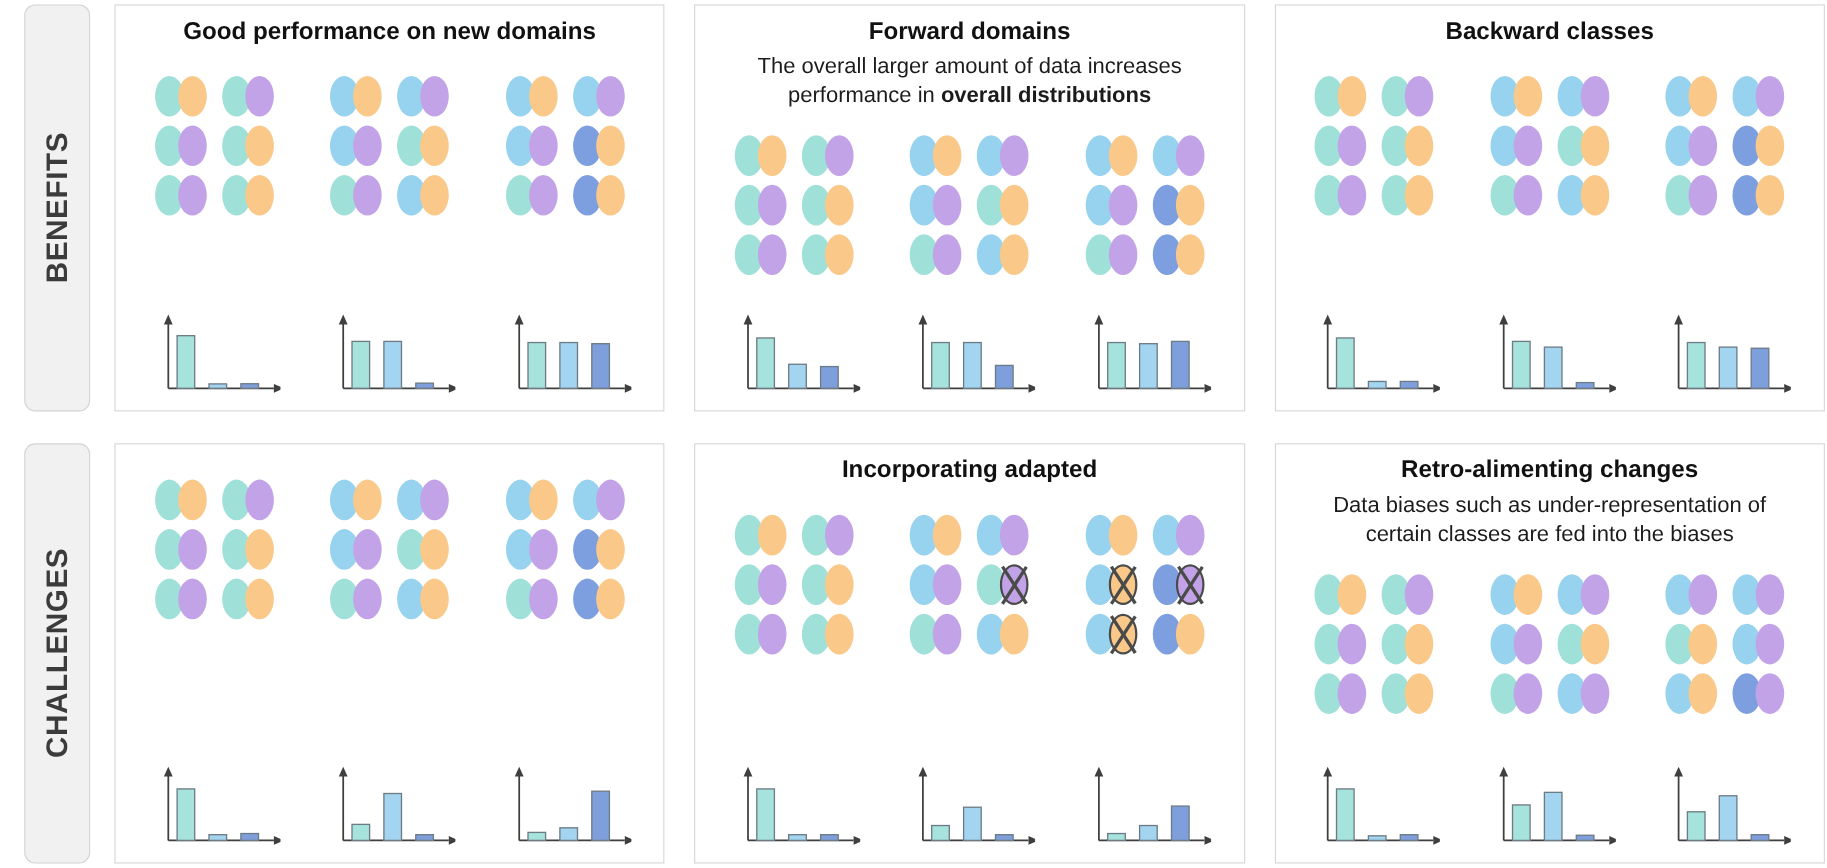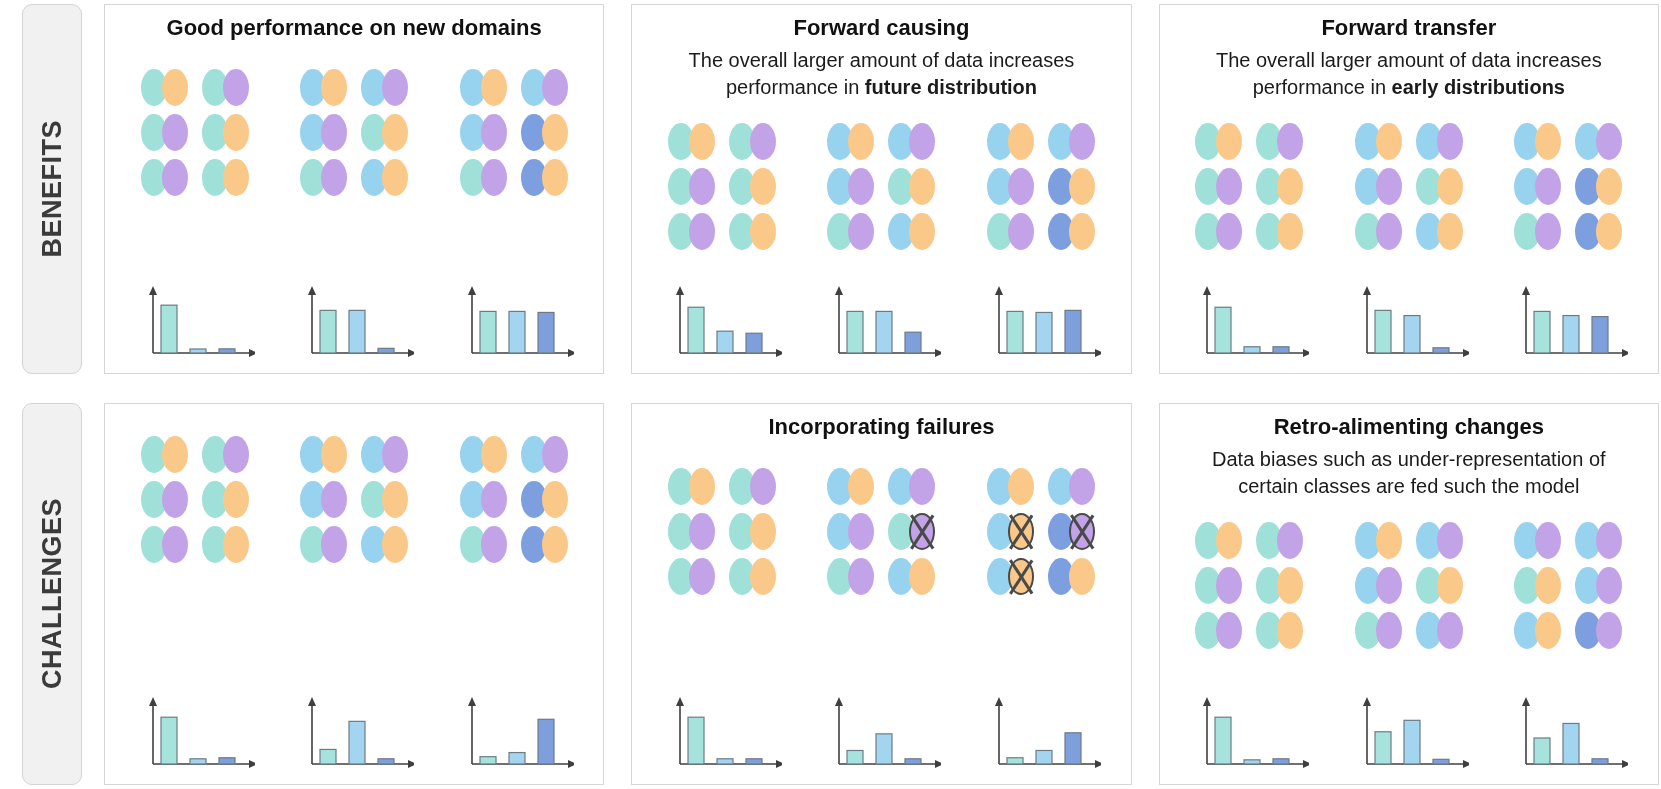--- a/index.html
+++ b/index.html
@@ -281,22 +281,22 @@
                 <line x1="18" y1="68" x2="114" y2="68" stroke="#3f3f3f" stroke-width="1.6"></line>
                 <polygon points="114,64 114,72 123,68" fill="#3f3f3f"></polygon>
                 <rect x="26" y="26.4" width="16" height="41.6" fill="#a6e3dc" stroke="#6d7b85" stroke-width="1.2"></rect>
                 <rect x="55" y="26.4" width="16" height="41.6" fill="#a3d4f0" stroke="#6d7b85" stroke-width="1.2"></rect>
                 <rect x="84" y="27.439999999999998" width="16" height="40.56" fill="#7f9fdc" stroke="#6d7b85" stroke-width="1.2"></rect>
               </svg>
             </div>
           </div>
         </div>
         <div class="panel">
-          <div class="panel-title">Forward causing</div>
-          <div class="panel-desc"><span>The overall larger amount of data increases performance in </span><b>future distribution</b></div>
+          <div class="panel-title">Forward domains</div>
+          <div class="panel-desc"><span>The overall larger amount of data increases performance in </span><b>overall distributions</b></div>
           <div class="groups">
             <div class="group">
               <div class="erow">
                 <div class="pair">
                   <div class="ell" style="background: rgb(159, 224, 216);"></div>
                   <div class="ell" style="background: rgb(250, 201, 138);"></div>
                 </div>
                 <div class="pair">
                   <div class="ell" style="background: rgb(159, 224, 216);"></div>
                   <div class="ell" style="background: rgb(195, 163, 232);"></div>
@@ -418,22 +418,21 @@
                 <line x1="18" y1="68" x2="114" y2="68" stroke="#3f3f3f" stroke-width="1.6"></line>
                 <polygon points="114,64 114,72 123,68" fill="#3f3f3f"></polygon>
                 <rect x="26" y="26.4" width="16" height="41.6" fill="#a6e3dc" stroke="#6d7b85" stroke-width="1.2"></rect>
                 <rect x="55" y="27.439999999999998" width="16" height="40.56" fill="#a3d4f0" stroke="#6d7b85" stroke-width="1.2"></rect>
                 <rect x="84" y="25.36" width="16" height="42.64" fill="#7f9fdc" stroke="#6d7b85" stroke-width="1.2"></rect>
               </svg>
             </div>
           </div>
         </div>
         <div class="panel">
-          <div class="panel-title">Forward transfer</div>
-          <div class="panel-desc"><span>The overall larger amount of data increases performance in </span><b>early distributions</b></div>
+          <div class="panel-title">Backward classes</div>
           <div class="groups">
             <div class="group">
               <div class="erow">
                 <div class="pair">
                   <div class="ell" style="background: rgb(159, 224, 216);"></div>
                   <div class="ell" style="background: rgb(250, 201, 138);"></div>
                 </div>
                 <div class="pair">
                   <div class="ell" style="background: rgb(159, 224, 216);"></div>
                   <div class="ell" style="background: rgb(195, 163, 232);"></div>
@@ -697,21 +696,21 @@
                 <line x1="18" y1="68" x2="114" y2="68" stroke="#3f3f3f" stroke-width="1.6"></line>
                 <polygon points="114,64 114,72 123,68" fill="#3f3f3f"></polygon>
                 <rect x="26" y="60.72" width="16" height="7.280000000000001" fill="#a6e3dc" stroke="#6d7b85" stroke-width="1.2"></rect>
                 <rect x="55" y="56.56" width="16" height="11.44" fill="#a3d4f0" stroke="#6d7b85" stroke-width="1.2"></rect>
                 <rect x="84" y="23.28" width="16" height="44.72" fill="#7f9fdc" stroke="#6d7b85" stroke-width="1.2"></rect>
               </svg>
             </div>
           </div>
         </div>
         <div class="panel">
-          <div class="panel-title">Incorporating failures</div>
+          <div class="panel-title">Incorporating adapted</div>
           <div class="groups">
             <div class="group">
               <div class="erow">
                 <div class="pair">
                   <div class="ell" style="background: rgb(159, 224, 216);"></div>
                   <div class="ell" style="background: rgb(250, 201, 138);"></div>
                 </div>
                 <div class="pair">
                   <div class="ell" style="background: rgb(159, 224, 216);"></div>
                   <div class="ell" style="background: rgb(195, 163, 232);"></div>
@@ -834,21 +833,21 @@
                 <polygon points="114,64 114,72 123,68" fill="#3f3f3f"></polygon>
                 <rect x="26" y="61.76" width="16" height="6.24" fill="#a6e3dc" stroke="#6d7b85" stroke-width="1.2"></rect>
                 <rect x="55" y="54.480000000000004" width="16" height="13.52" fill="#a3d4f0" stroke="#6d7b85" stroke-width="1.2"></rect>
                 <rect x="84" y="36.8" width="16" height="31.2" fill="#7f9fdc" stroke="#6d7b85" stroke-width="1.2"></rect>
               </svg>
             </div>
           </div>
         </div>
         <div class="panel">
           <div class="panel-title">Retro-alimenting changes</div>
-          <div class="panel-desc"><span>Data biases such as under-representation of certain classes are fed such the model</span></div>
+          <div class="panel-desc"><span>Data biases such as under-representation of certain classes are fed into the biases</span></div>
           <div class="groups">
             <div class="group">
               <div class="erow">
                 <div class="pair">
                   <div class="ell" style="background: rgb(159, 224, 216);"></div>
                   <div class="ell" style="background: rgb(250, 201, 138);"></div>
                 </div>
                 <div class="pair">
                   <div class="ell" style="background: rgb(159, 224, 216);"></div>
                   <div class="ell" style="background: rgb(195, 163, 232);"></div>

